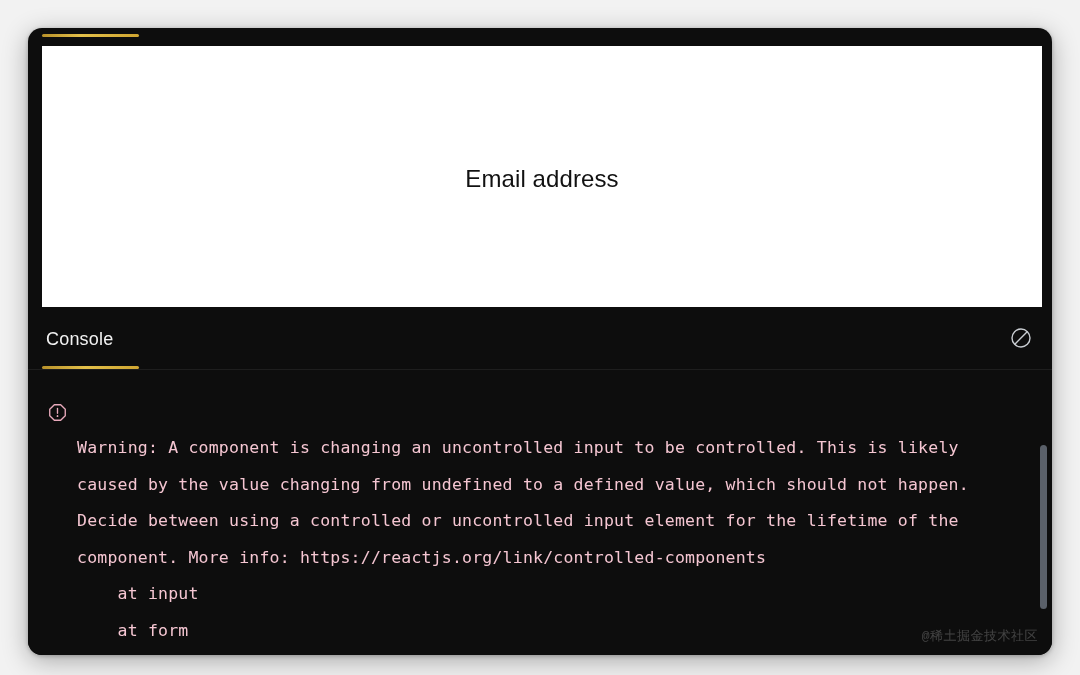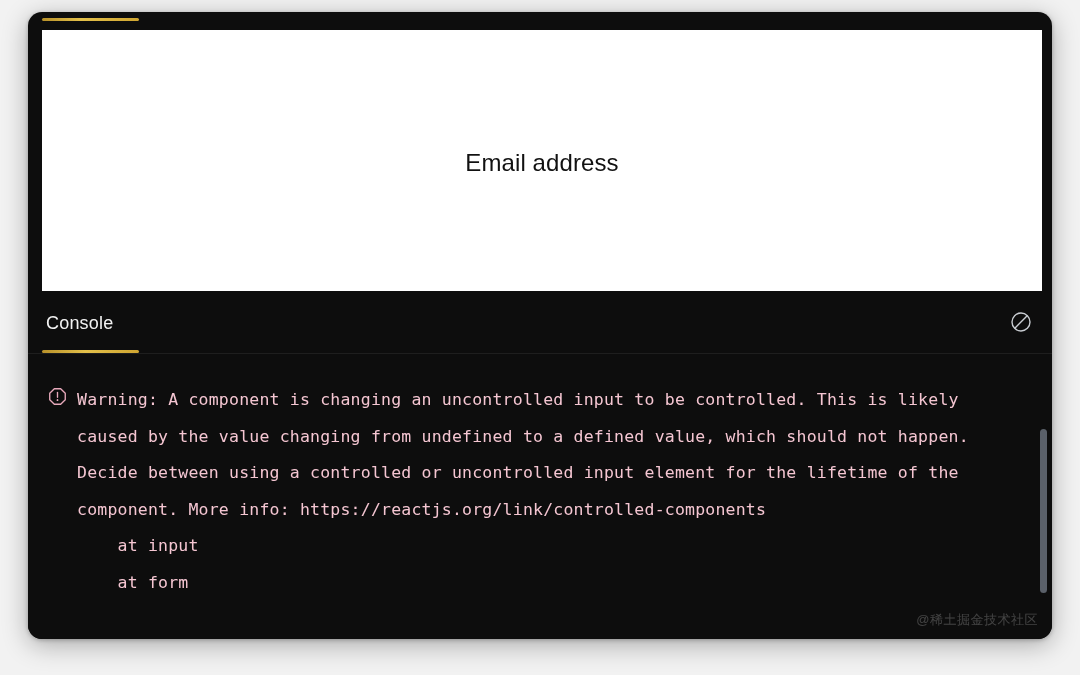--- a/index.html
+++ b/index.html
@@ -13,21 +13,21 @@
   body {
     background: #f2f2f2;
     font-family: "Liberation Sans", sans-serif;
     position: relative;
   }
 
   
   #window-frame {
     position: absolute;
     left: 28px;
-    top: 12px;
+    top: 28px;
     width: 1024px;
     height: 627px;
     background: #0d0d0d;
     border-radius: 14px;
     box-shadow: 0 6px 26px rgba(0,0,0,0.30), 0 1px 4px rgba(0,0,0,0.25);
     overflow: hidden;
   }
 
   
   #top-accent-bar {
@@ -169,20 +169,21 @@
   #warning-message {
     font-family: "DejaVu Sans Mono", monospace;
     font-size: 16.5px;
     line-height: 36.5px;
     color: #f5c6d2;
     white-space: pre-wrap;
     letter-spacing: 0.2px;
     max-width: 930px;
     word-break: normal;
     text-indent: 0;
+    margin-top: 32px;
   }
 
   
   #console-scrollbar-track {
     position: absolute;
     right: 5px;
     top: 0;
     width: 8px;
     height: 284px;
   }
@@ -196,21 +197,21 @@
     border-radius: 4px;
     cursor: pointer;
   }
 
   
   #watermark {
     position: absolute;
     right: 14px;
     bottom: 10px;
     font-size: 13px;
-    font-family: Liberation Sans, sans-serif;
+    font-family: Liberation Mono, monospace;
     color: rgba(255,255,255,0.22);
     letter-spacing: 0.5px;
     pointer-events: none;
     white-space: nowrap;
   }
 </style>
 </head>
 <body>
 
 <div id="window-frame">

